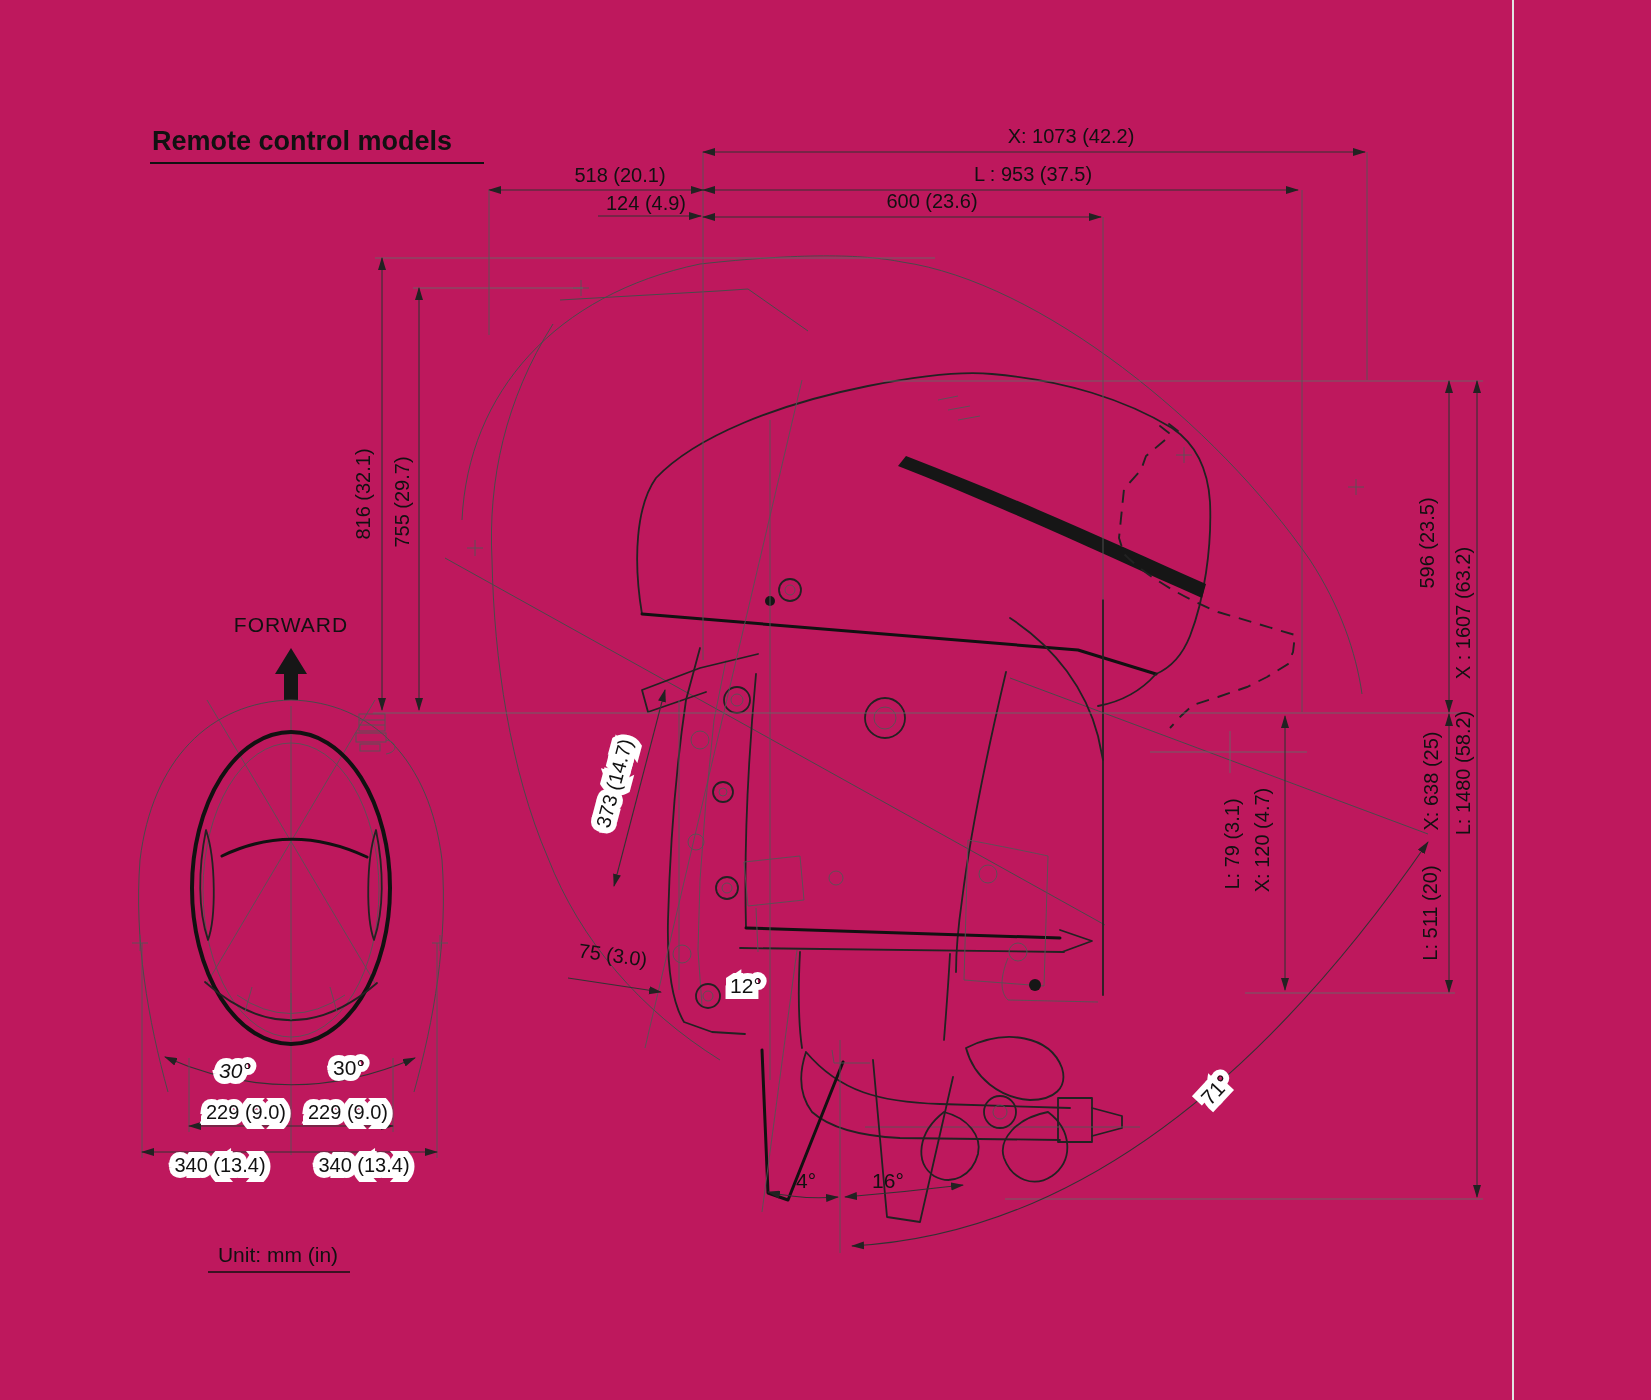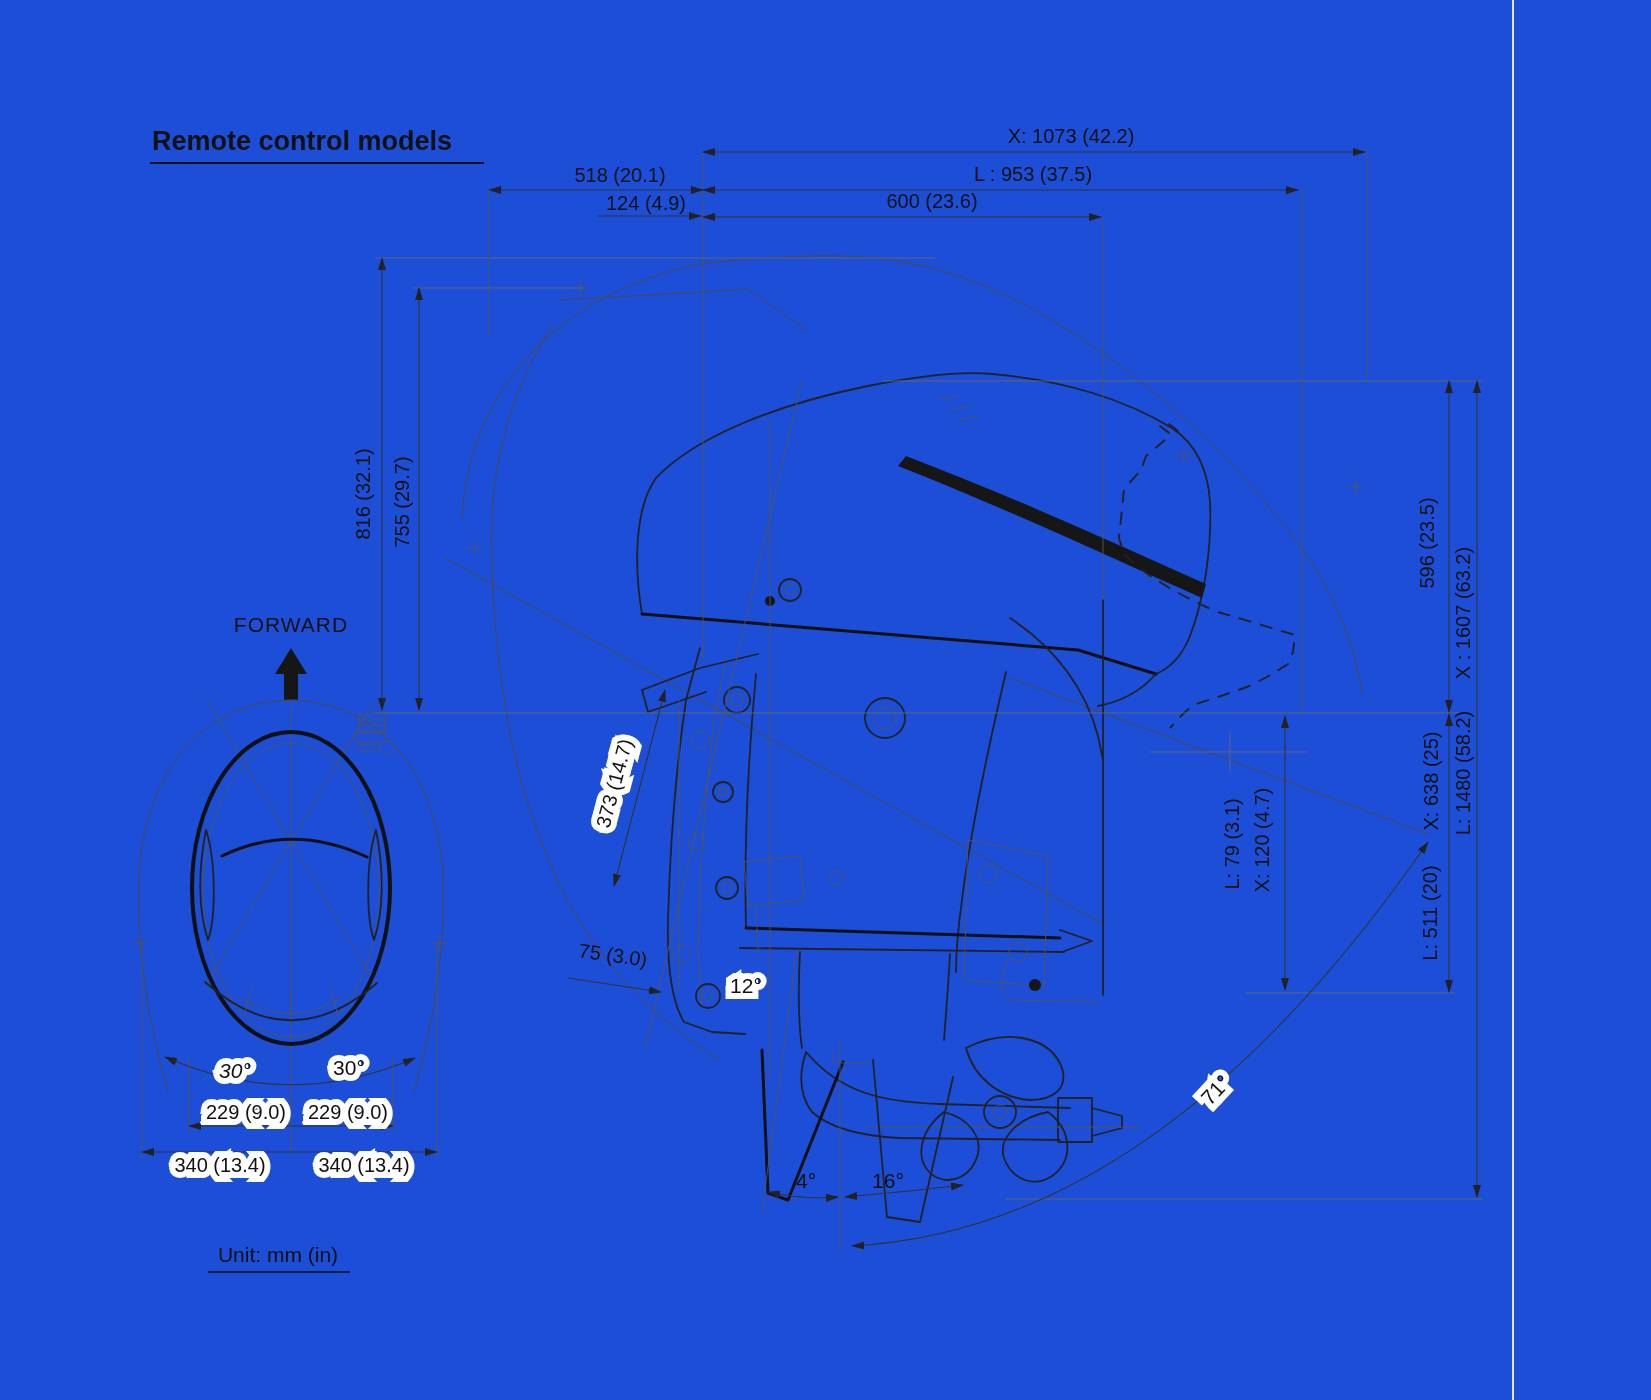--- a/index.html
+++ b/index.html
@@ -1,16 +1,16 @@
 <!DOCTYPE html>
 <html><head>
 <meta charset="utf-8">
 <style>
   html,body{margin:0;padding:0;background:#ffffff;}
-  #canvas{position:relative;width:1651px;height:1400px;background:#1d4ed8;overflow:hidden;}
+  #canvas{position:relative;width:1651px;height:1400px;background:#be185d;overflow:hidden;}
   svg{position:absolute;top:0;left:0;}
   text{font-family:"Liberation Sans","DejaVu Sans",sans-serif;font-size:20px;fill:#111;}
   .t-title{font-size:27px;font-weight:bold;}
   .t-big{font-size:21px;}
   .halo{stroke:#fff;stroke-width:12px;paint-order:stroke;}
   .dim{stroke:#333;stroke-width:1.1;fill:none;}
   .thin{stroke:#555;stroke-width:0.9;fill:none;}
   .ref{stroke:#666;stroke-width:0.9;fill:none;}
   .draw{stroke:#222;stroke-width:1.8;fill:none;stroke-linecap:round;stroke-linejoin:round;}
   .draw2{stroke:#111;stroke-width:3;fill:none;stroke-linecap:round;stroke-linejoin:round;}

